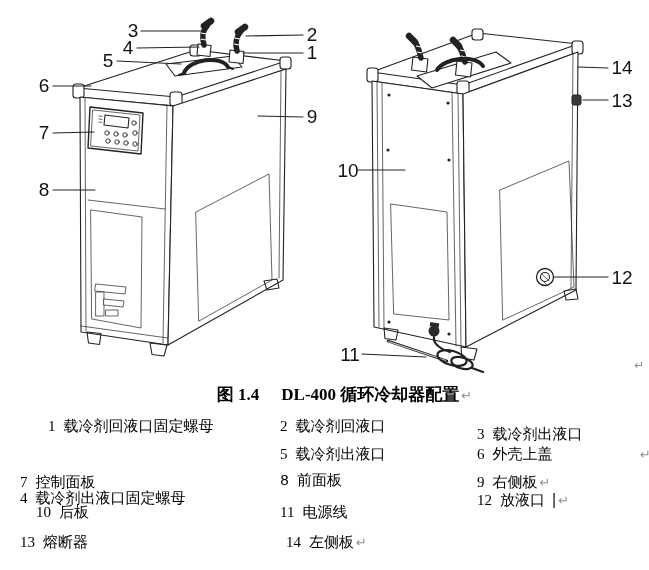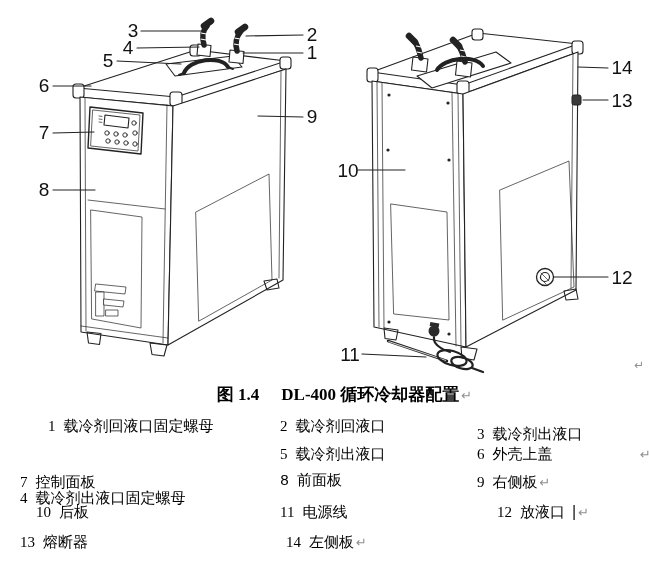--- a/index.html
+++ b/index.html
@@ -225,21 +225,21 @@
       <span class="num">7</span><span class="lab">控制面板</span></div>
     <div class="lcell" style="left:280px;top:472px;font-family:Liberation Mono, monospace;">
       <span class="num">8</span><span class="lab">前面板</span></div>
     <div class="lcell" style="left:477px;top:472px;text-align:center;">
       <span class="num">9</span><span class="lab">右侧板</span><span class="mark">↵</span></div>
 
     <div class="lcell" style="left:36px;top:502px;">
       <span class="num">10</span><span class="lab">后板</span></div>
     <div class="lcell" style="left:280px;top:502px;">
       <span class="num">11</span><span class="lab">电源线</span></div>
-    <div class="lcell" style="left:477px;top:502px;margin-left:20px;">
+    <div class="lcell" style="left:477px;top:490px;">
       <span class="num">12</span><span class="lab">放液口</span><span class="cursor">|</span><span class="mark">↵</span></div>
 
     <div class="lcell" style="left:20px;top:532px;">
       <span class="num">13</span><span class="lab">熔断器</span></div>
     <div class="lcell" style="left:286px;top:532px;">
       <span class="num">14</span><span class="lab">左侧板</span><span class="mark">↵</span></div>
 
     <span class="floating-mark" style="left:640px;top:447px;font-size:13px;">↵</span>
   </div>
 

